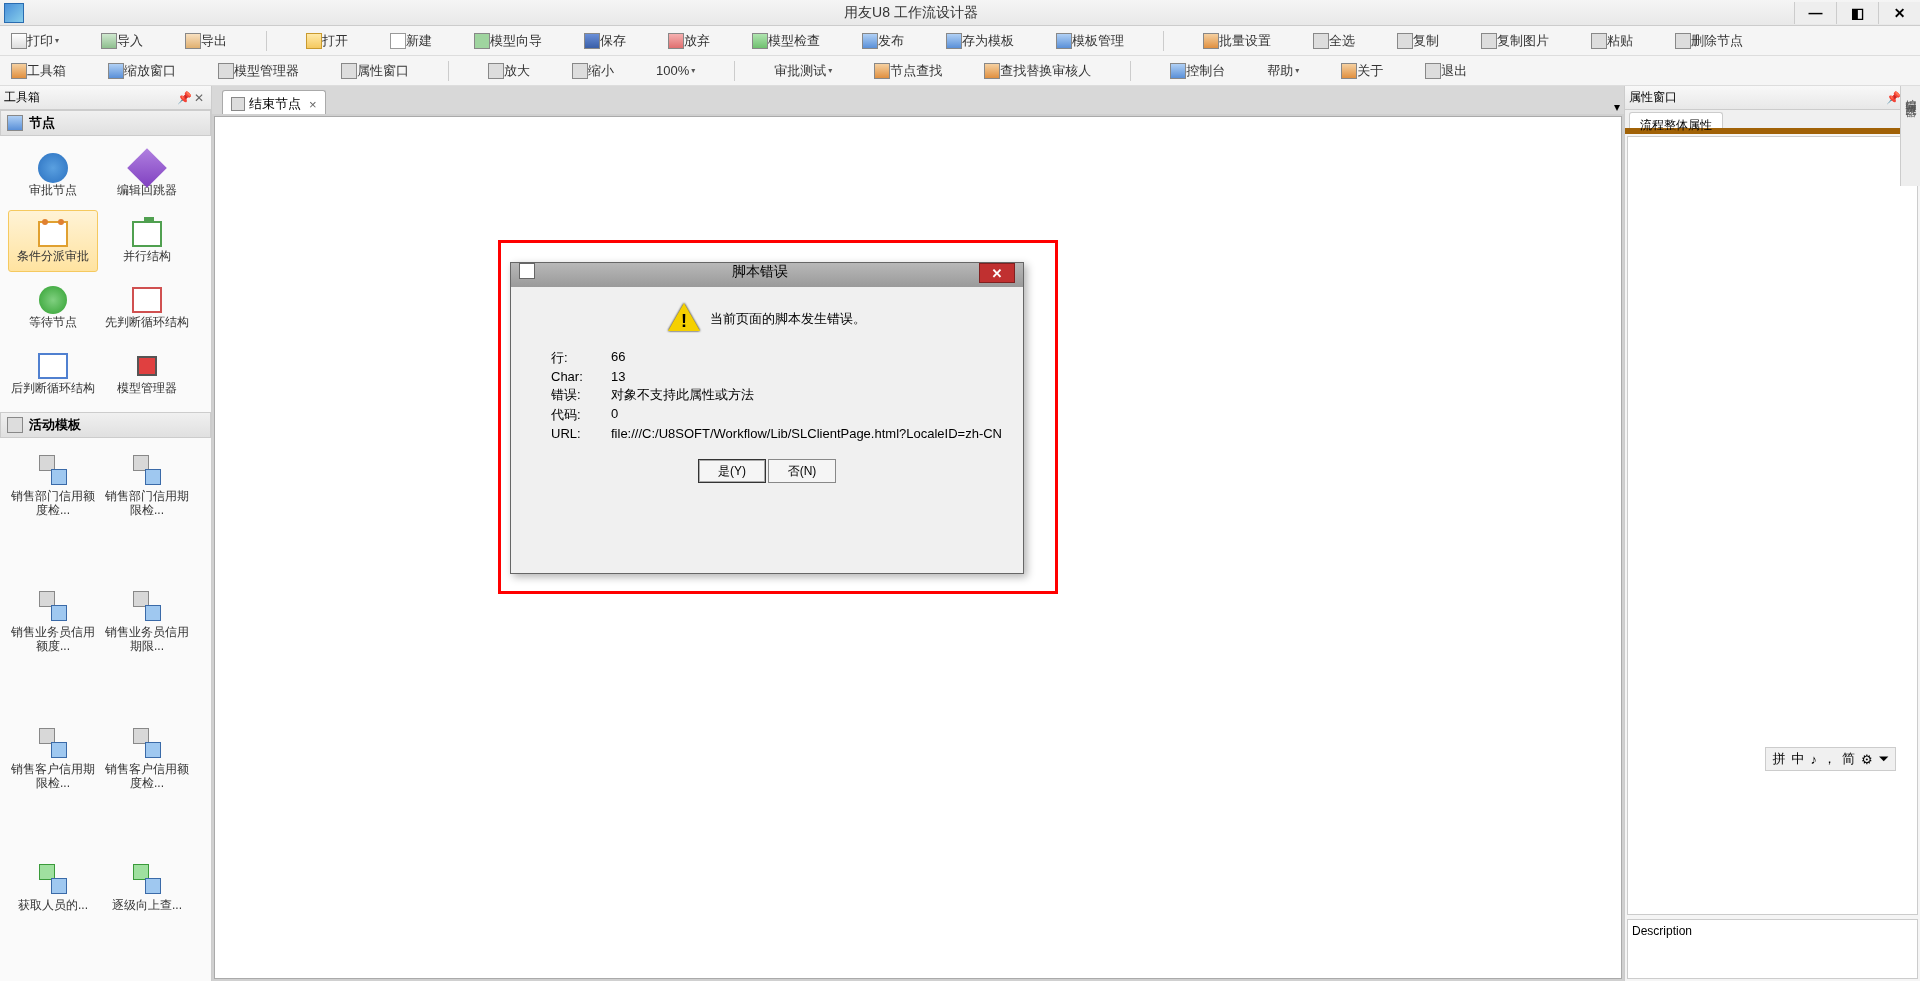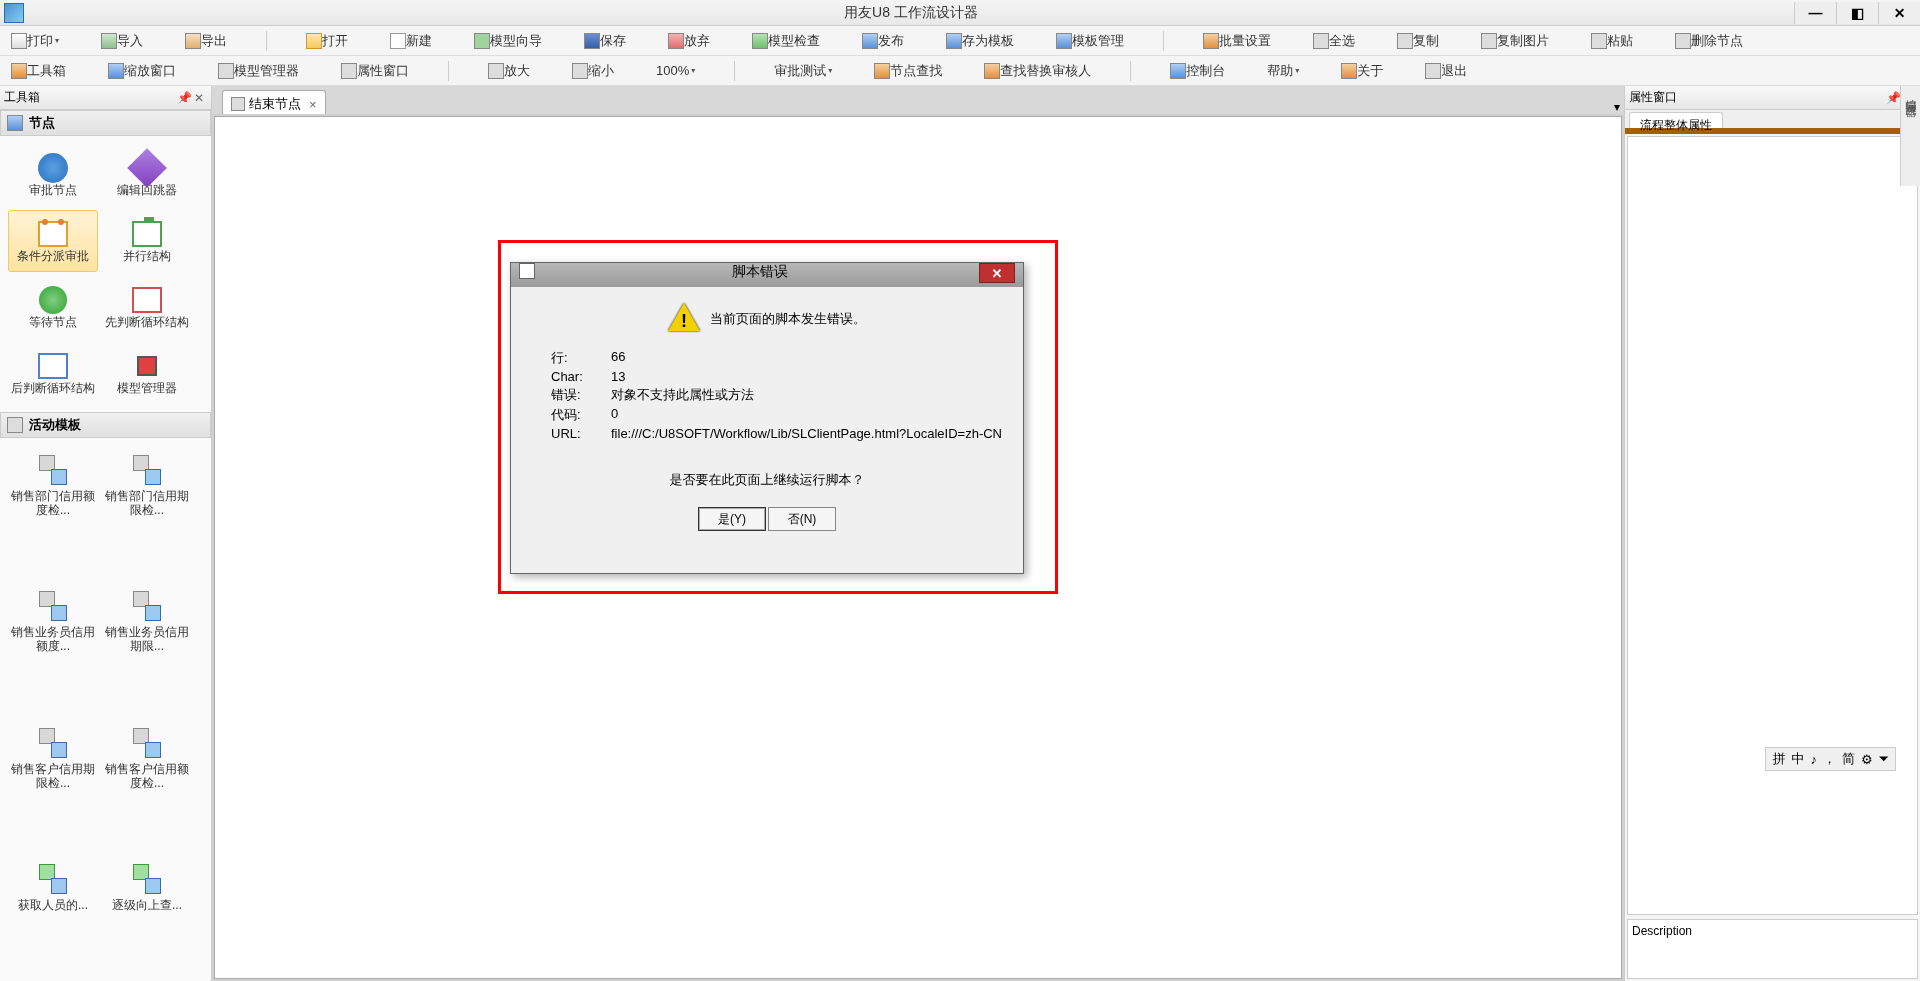--- a/index.html
+++ b/index.html
@@ -436,19 +436,18 @@
         </div>
       <div class="dlg-row">
           <span class="k">代码:</span>
           <span class="v">0</span>
         </div>
       <div class="dlg-row">
           <span class="k">URL:</span>
           <span class="v">file:///C:/U8SOFT/Workflow/Lib/SLClientPage.html?LocaleID=zh-CN</span>
         </div>
     </div>
-    <div class="dlg-q">是否要在此页面上继续运行脚本？</div>
     <div class="dlg-btns">
       <button class="dlg-btn sel">是(Y)</button>
       <button class="dlg-btn">否(N)</button>
     </div>
   </div>
 </div>
 
 </body></html>

